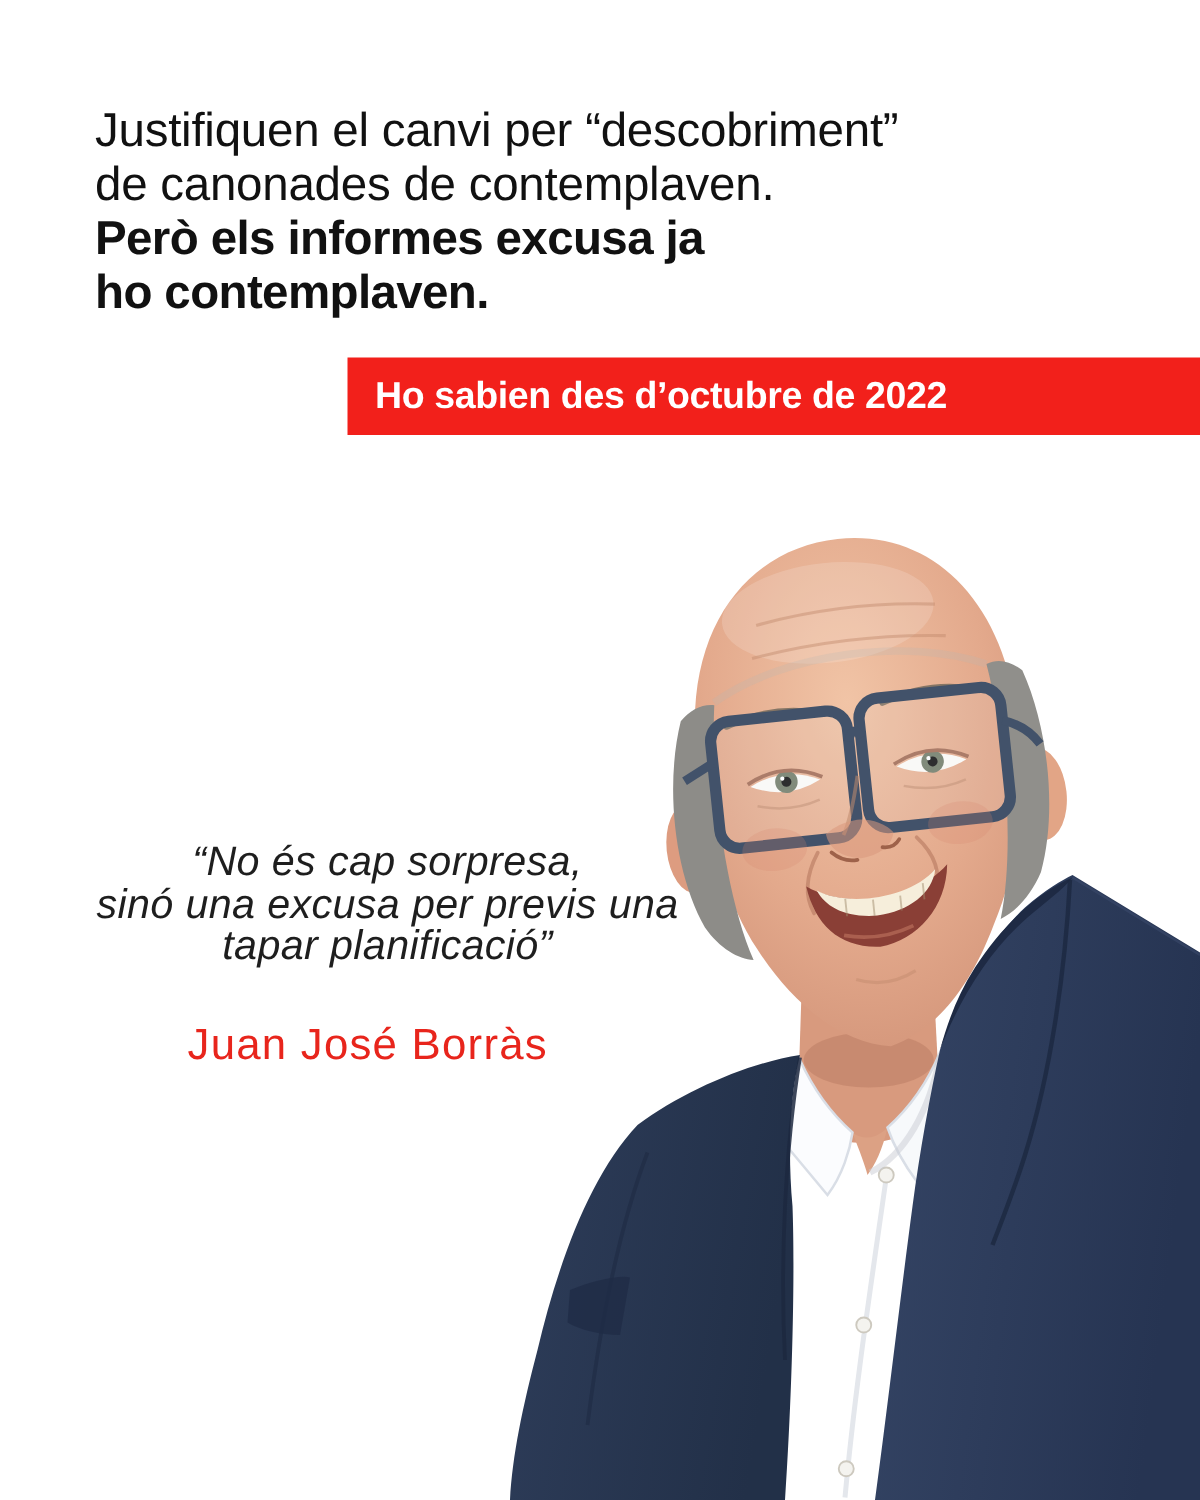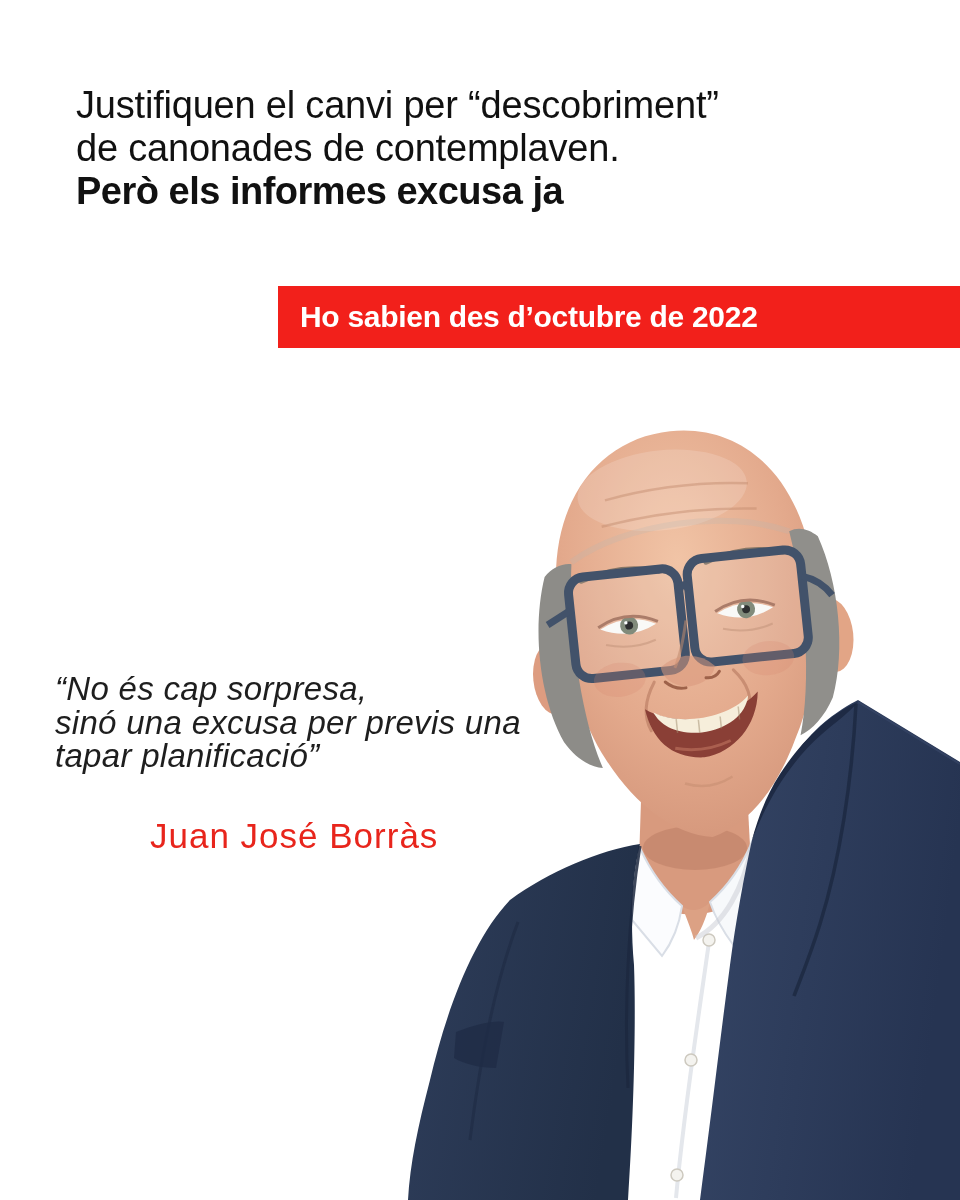--- a/index.html
+++ b/index.html
@@ -30,40 +30,41 @@
   }
   .banner .arrow{margin-left:auto;display:block;}
   
   .portrait{
     position:absolute;left:400px;top:420px;width:560px;height:780px;margin:0;
   }
   .portrait svg{display:block;width:560px;height:780px;}
   
   .quote{
     position:absolute;left:55px;top:672px;width:510px;margin:0;
-    text-align:left;font-style:italic;
+    text-align:center;font-style:italic;
     color:var(--quote,#1e1e1e);
     font-size:33px;line-height:33.5px;letter-spacing:0.3px;font-weight:400;
   }
   
   .attribution{
     position:absolute;left:150px;top:816px;
     font-size:35px;letter-spacing:1px;
     color:var(--accent-red,#E8251C);
   }
 </style>
 </head>
 <body>
 
 <div class="canvas">
 
   <header class="headline">
     <div class="hl-regular">Justifiquen el canvi per “descobriment”</div>
     <div class="hl-regular">de canonades de contemplaven.</div>
     <div class="hl-bold">Però els informes excusa ja</div>
+    <div class="hl-bold">ho contemplaven.</div>
   </header>
 
   <div class="banner">
     <span>Ho sabien des d’octubre de 2022</span>
     <svg class="arrow" width="64" height="24" viewBox="0 0 64 24" aria-hidden="true">
       <line x1="2" y1="12" x2="58" y2="12" stroke="#ffffff" stroke-width="3" stroke-linecap="round"></line>
       <polyline points="47,3 59,12 47,21" fill="none" stroke="#ffffff" stroke-width="3" stroke-linecap="round" stroke-linejoin="round"></polyline>
     </svg>
   </div>
 

